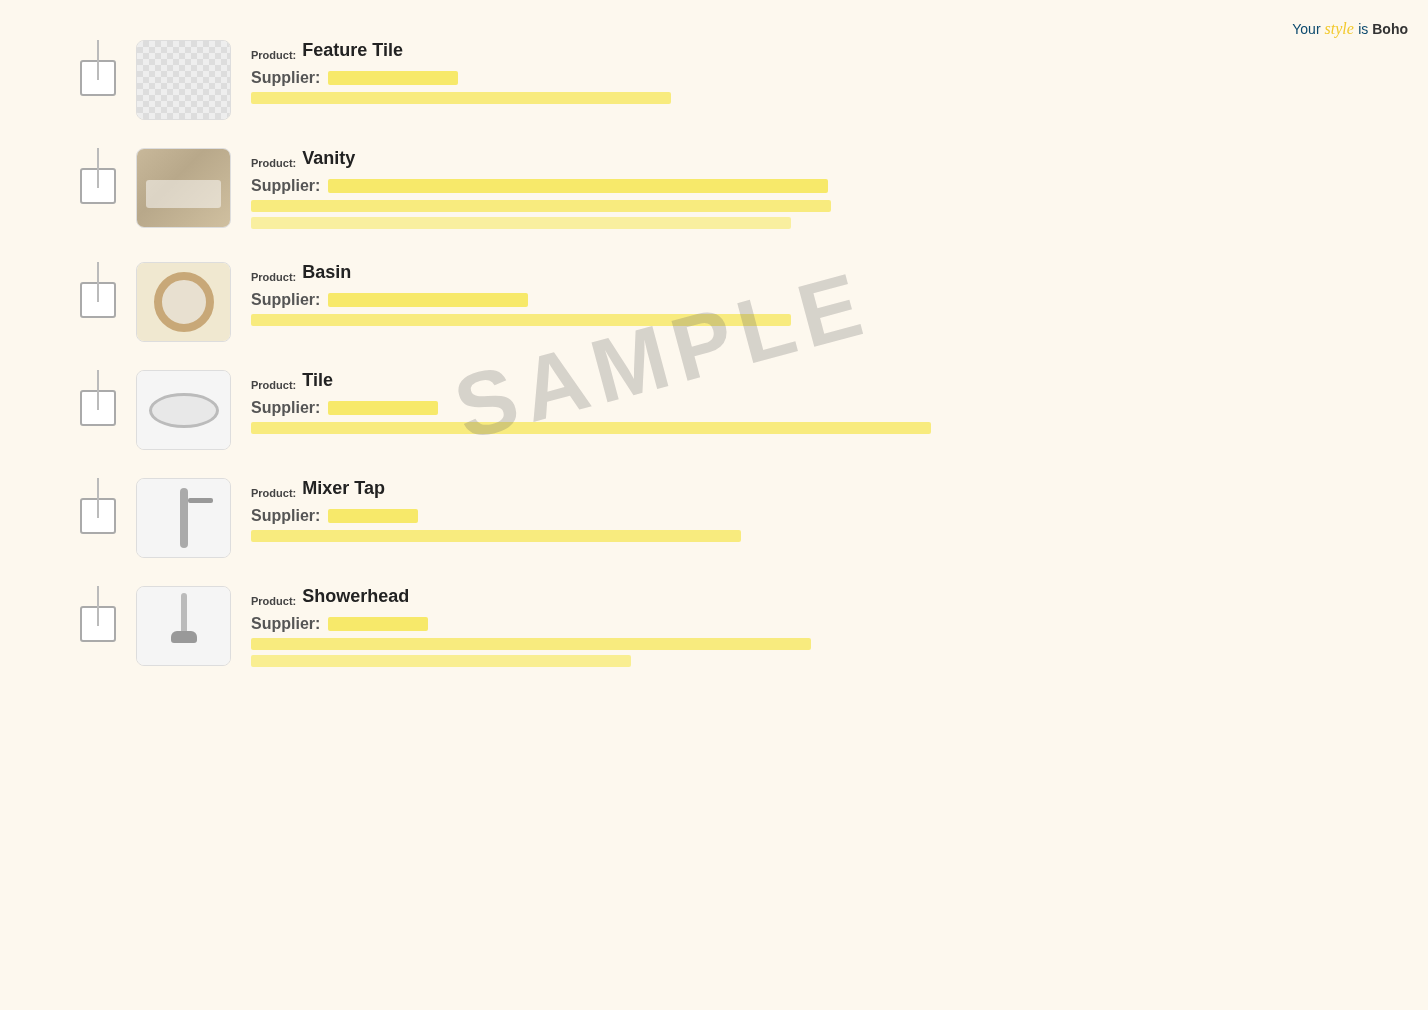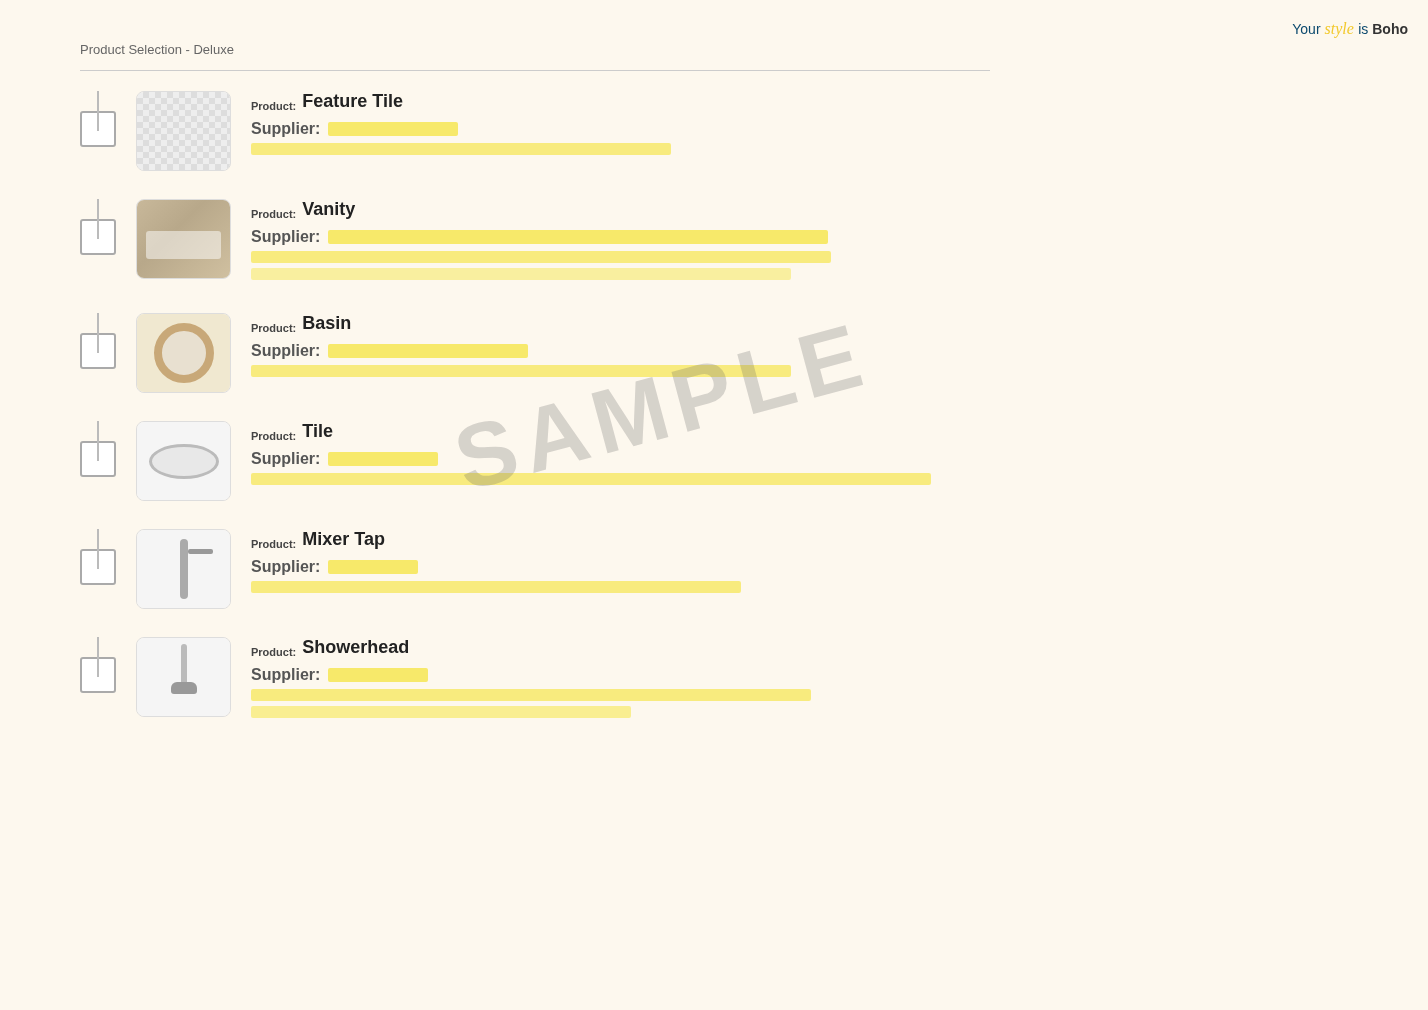--- a/index.html
+++ b/index.html
@@ -319,23 +319,20 @@
       height: 24px;
       border-radius: 3px;
     }
   </style>
 </head>
 <body>
 
 <div class="page-container">
   <div class="main-content">
 
-    <div class="page-title-section">
-      <span class="page-title">Product Selection - Deluxe</span>
-    </div>
 
 
     <div class="product-list">
 
       <div class="sample-watermark">SAMPLE</div>
 
       <div class="product-item">
         <div class="checkbox-area"></div>
         <div class="product-image">
           <div class="tile-img"></div>

